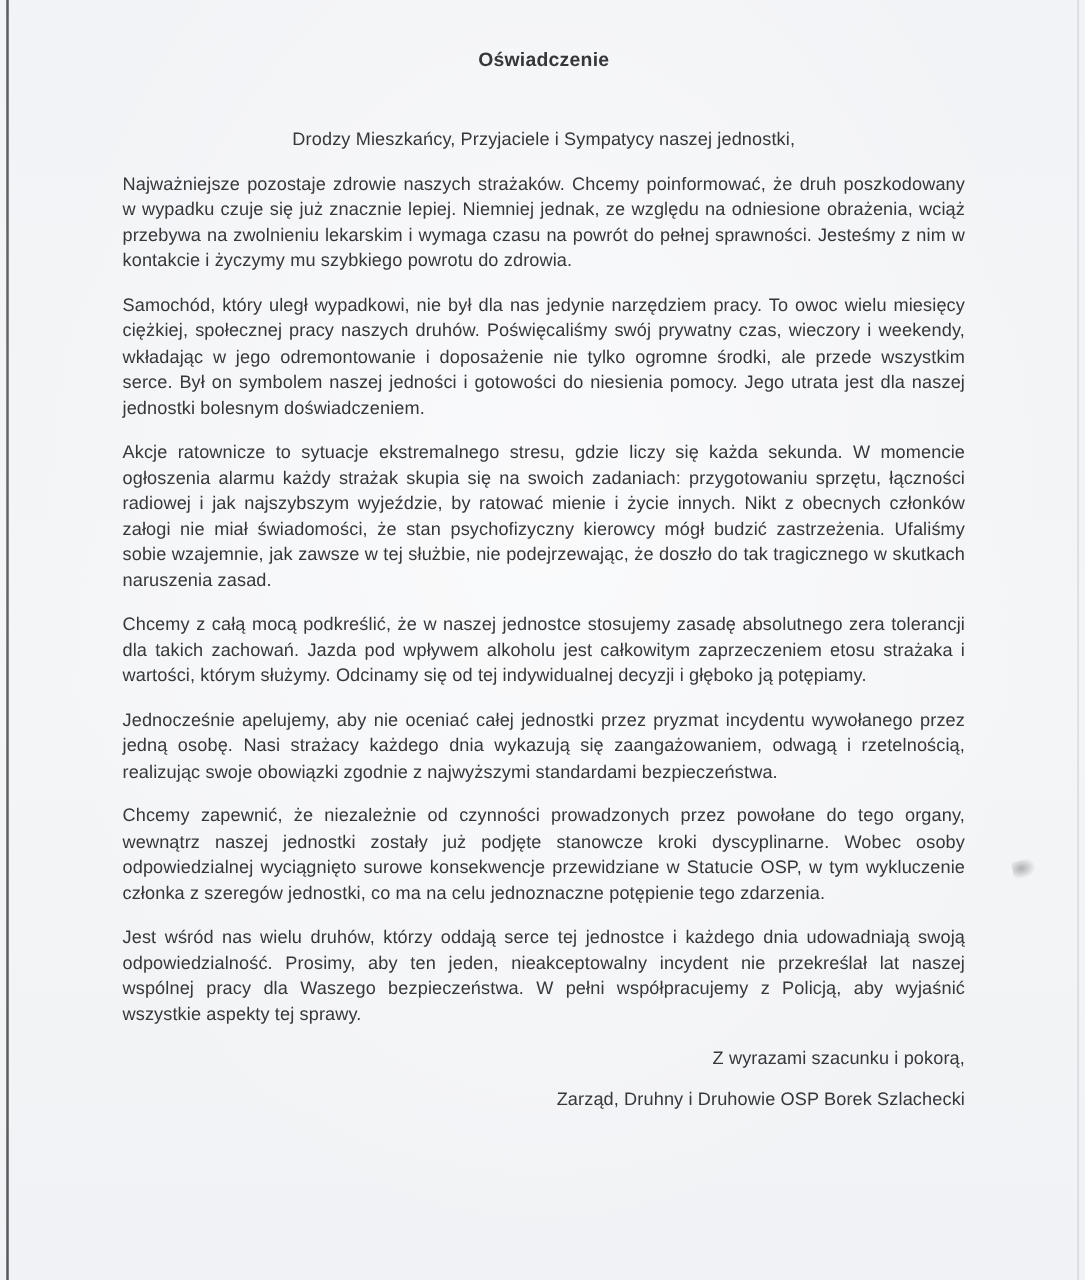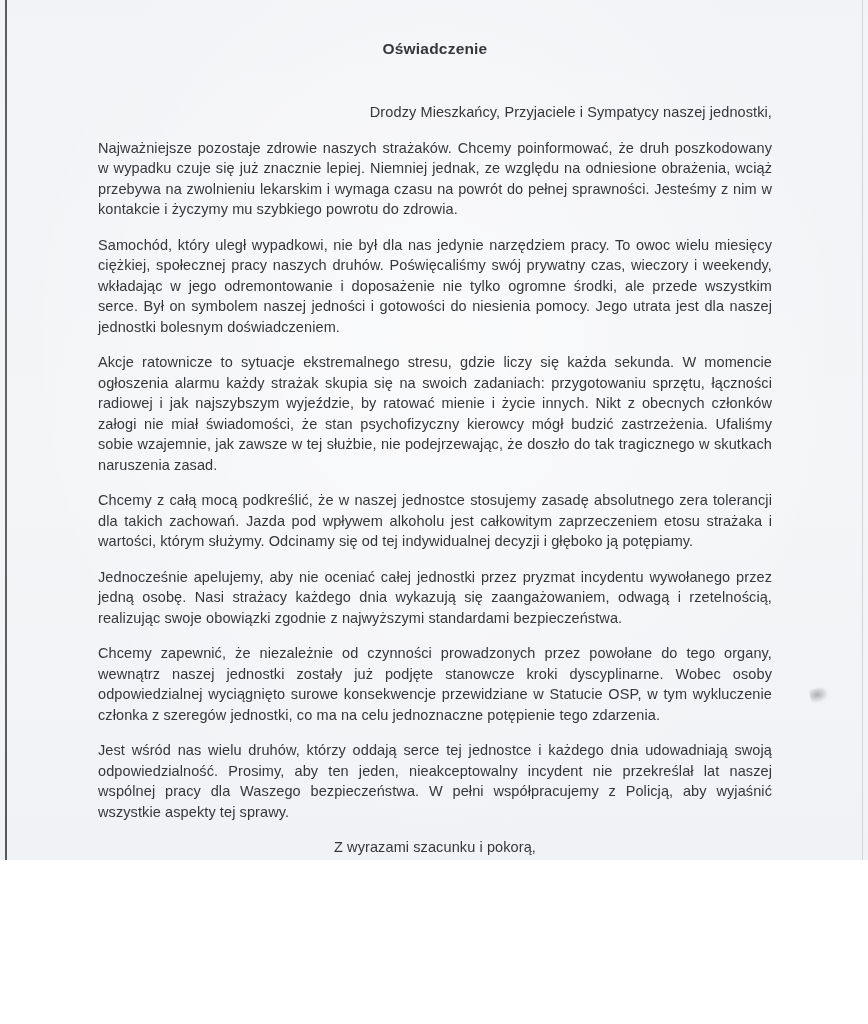--- a/index.html
+++ b/index.html
@@ -6,21 +6,21 @@
     --paper: #f3f4f6;
     --ink: #36373a;
   }
   * { margin: 0; padding: 0; box-sizing: border-box; }
   html, body {
     width: 868px; height: 1024px;
     font-family: "Liberation Sans", "DejaVu Sans", sans-serif;
   }
   .page {
     position: relative;
-    width: 868px; height: 860px;
+    width: 868px; height: 1024px;
     background:
       radial-gradient(ellipse at 50% 40%, rgba(255,255,255,0.55), rgba(0,0,0,0) 70%),
       linear-gradient(180deg, #f2f3f6 0%, #f4f5f7 55%, #f1f2f5 100%);
     background-color: var(--paper);
     overflow: hidden;
     color: var(--ink);
   }
   
   .scan-edge-left {
     position: absolute; left: 5px; top: 0;
@@ -53,23 +53,23 @@
     letter-spacing: 0.2px;
     margin: 0 0 44px 0;
   }
   p {
     font-size: 14.5px;
     line-height: 20.5px;
     margin: 0 0 15px 0;
     text-align: justify;
     letter-spacing: 0.1px;
   }
-  p.salutation { text-align: right; }
+  p.salutation { text-align: center; }
   p.closing {
-    text-align: center;
+    text-align: right;
     margin-top: 12px;
     margin-bottom: 12px;
   }
   p.signature { text-align: right; }
 </style>
 </head>
 <body>
 
 <div class="page">
   <div class="scan-edge-left"></div>

